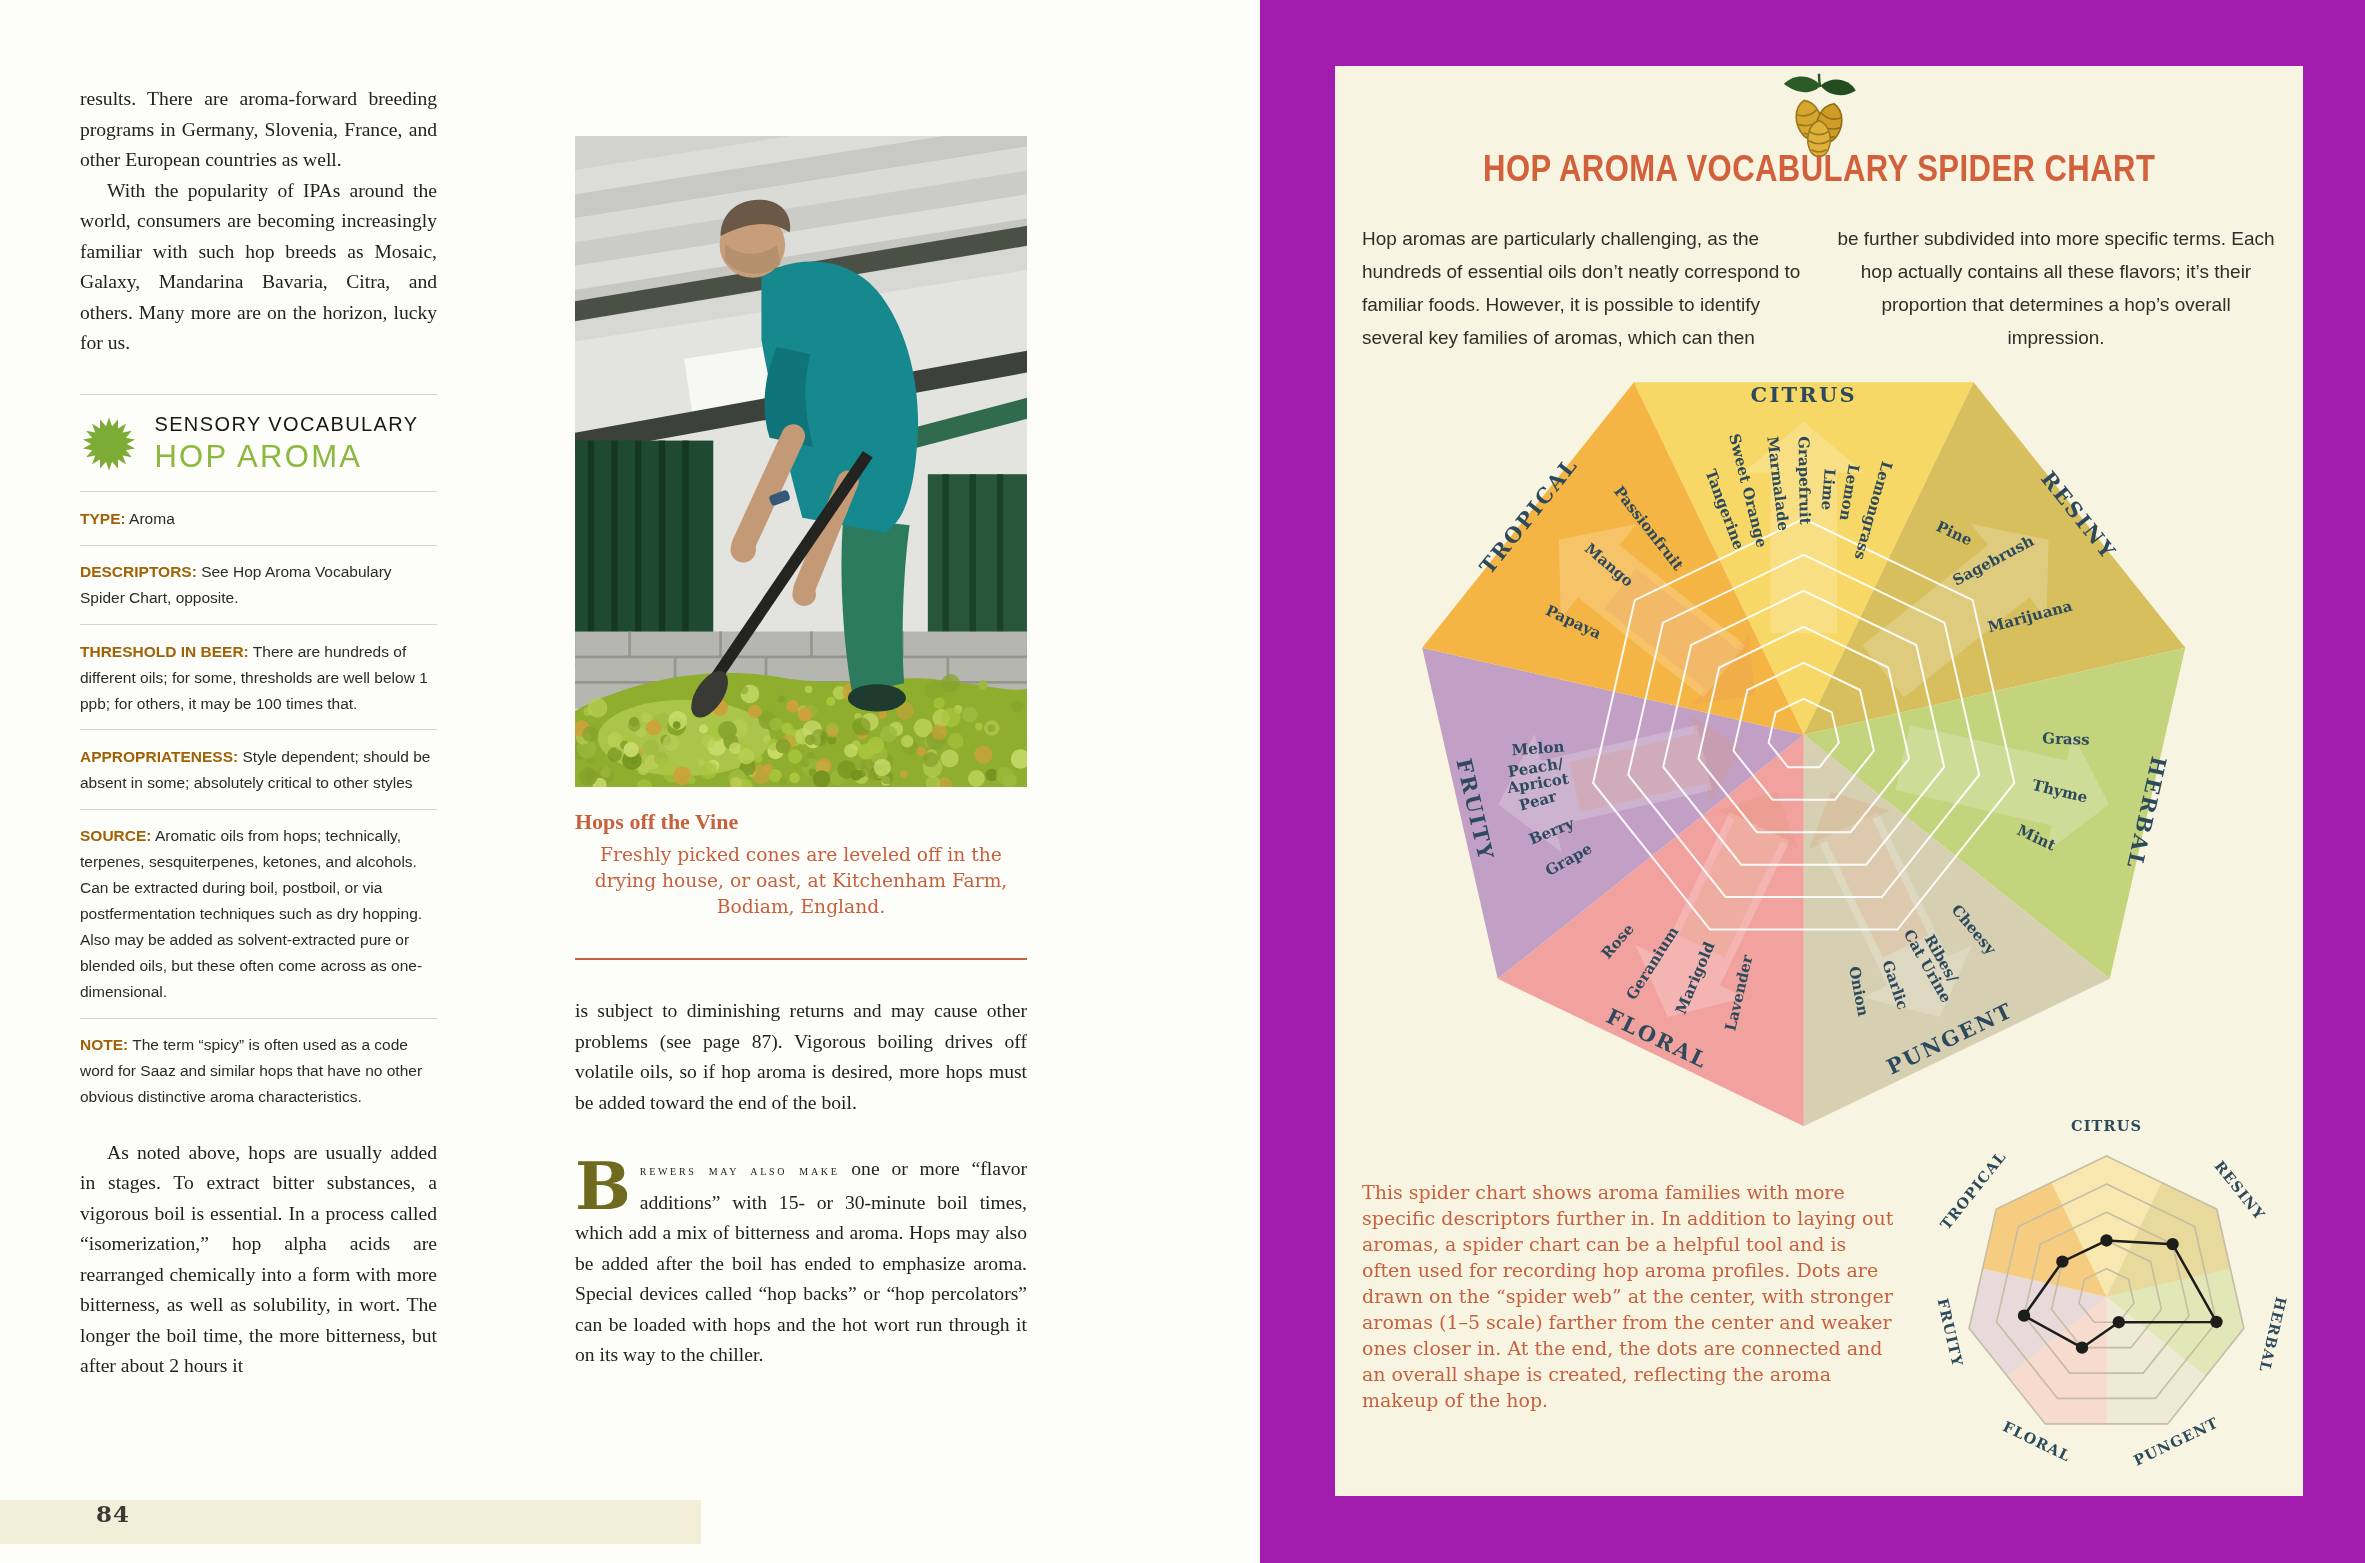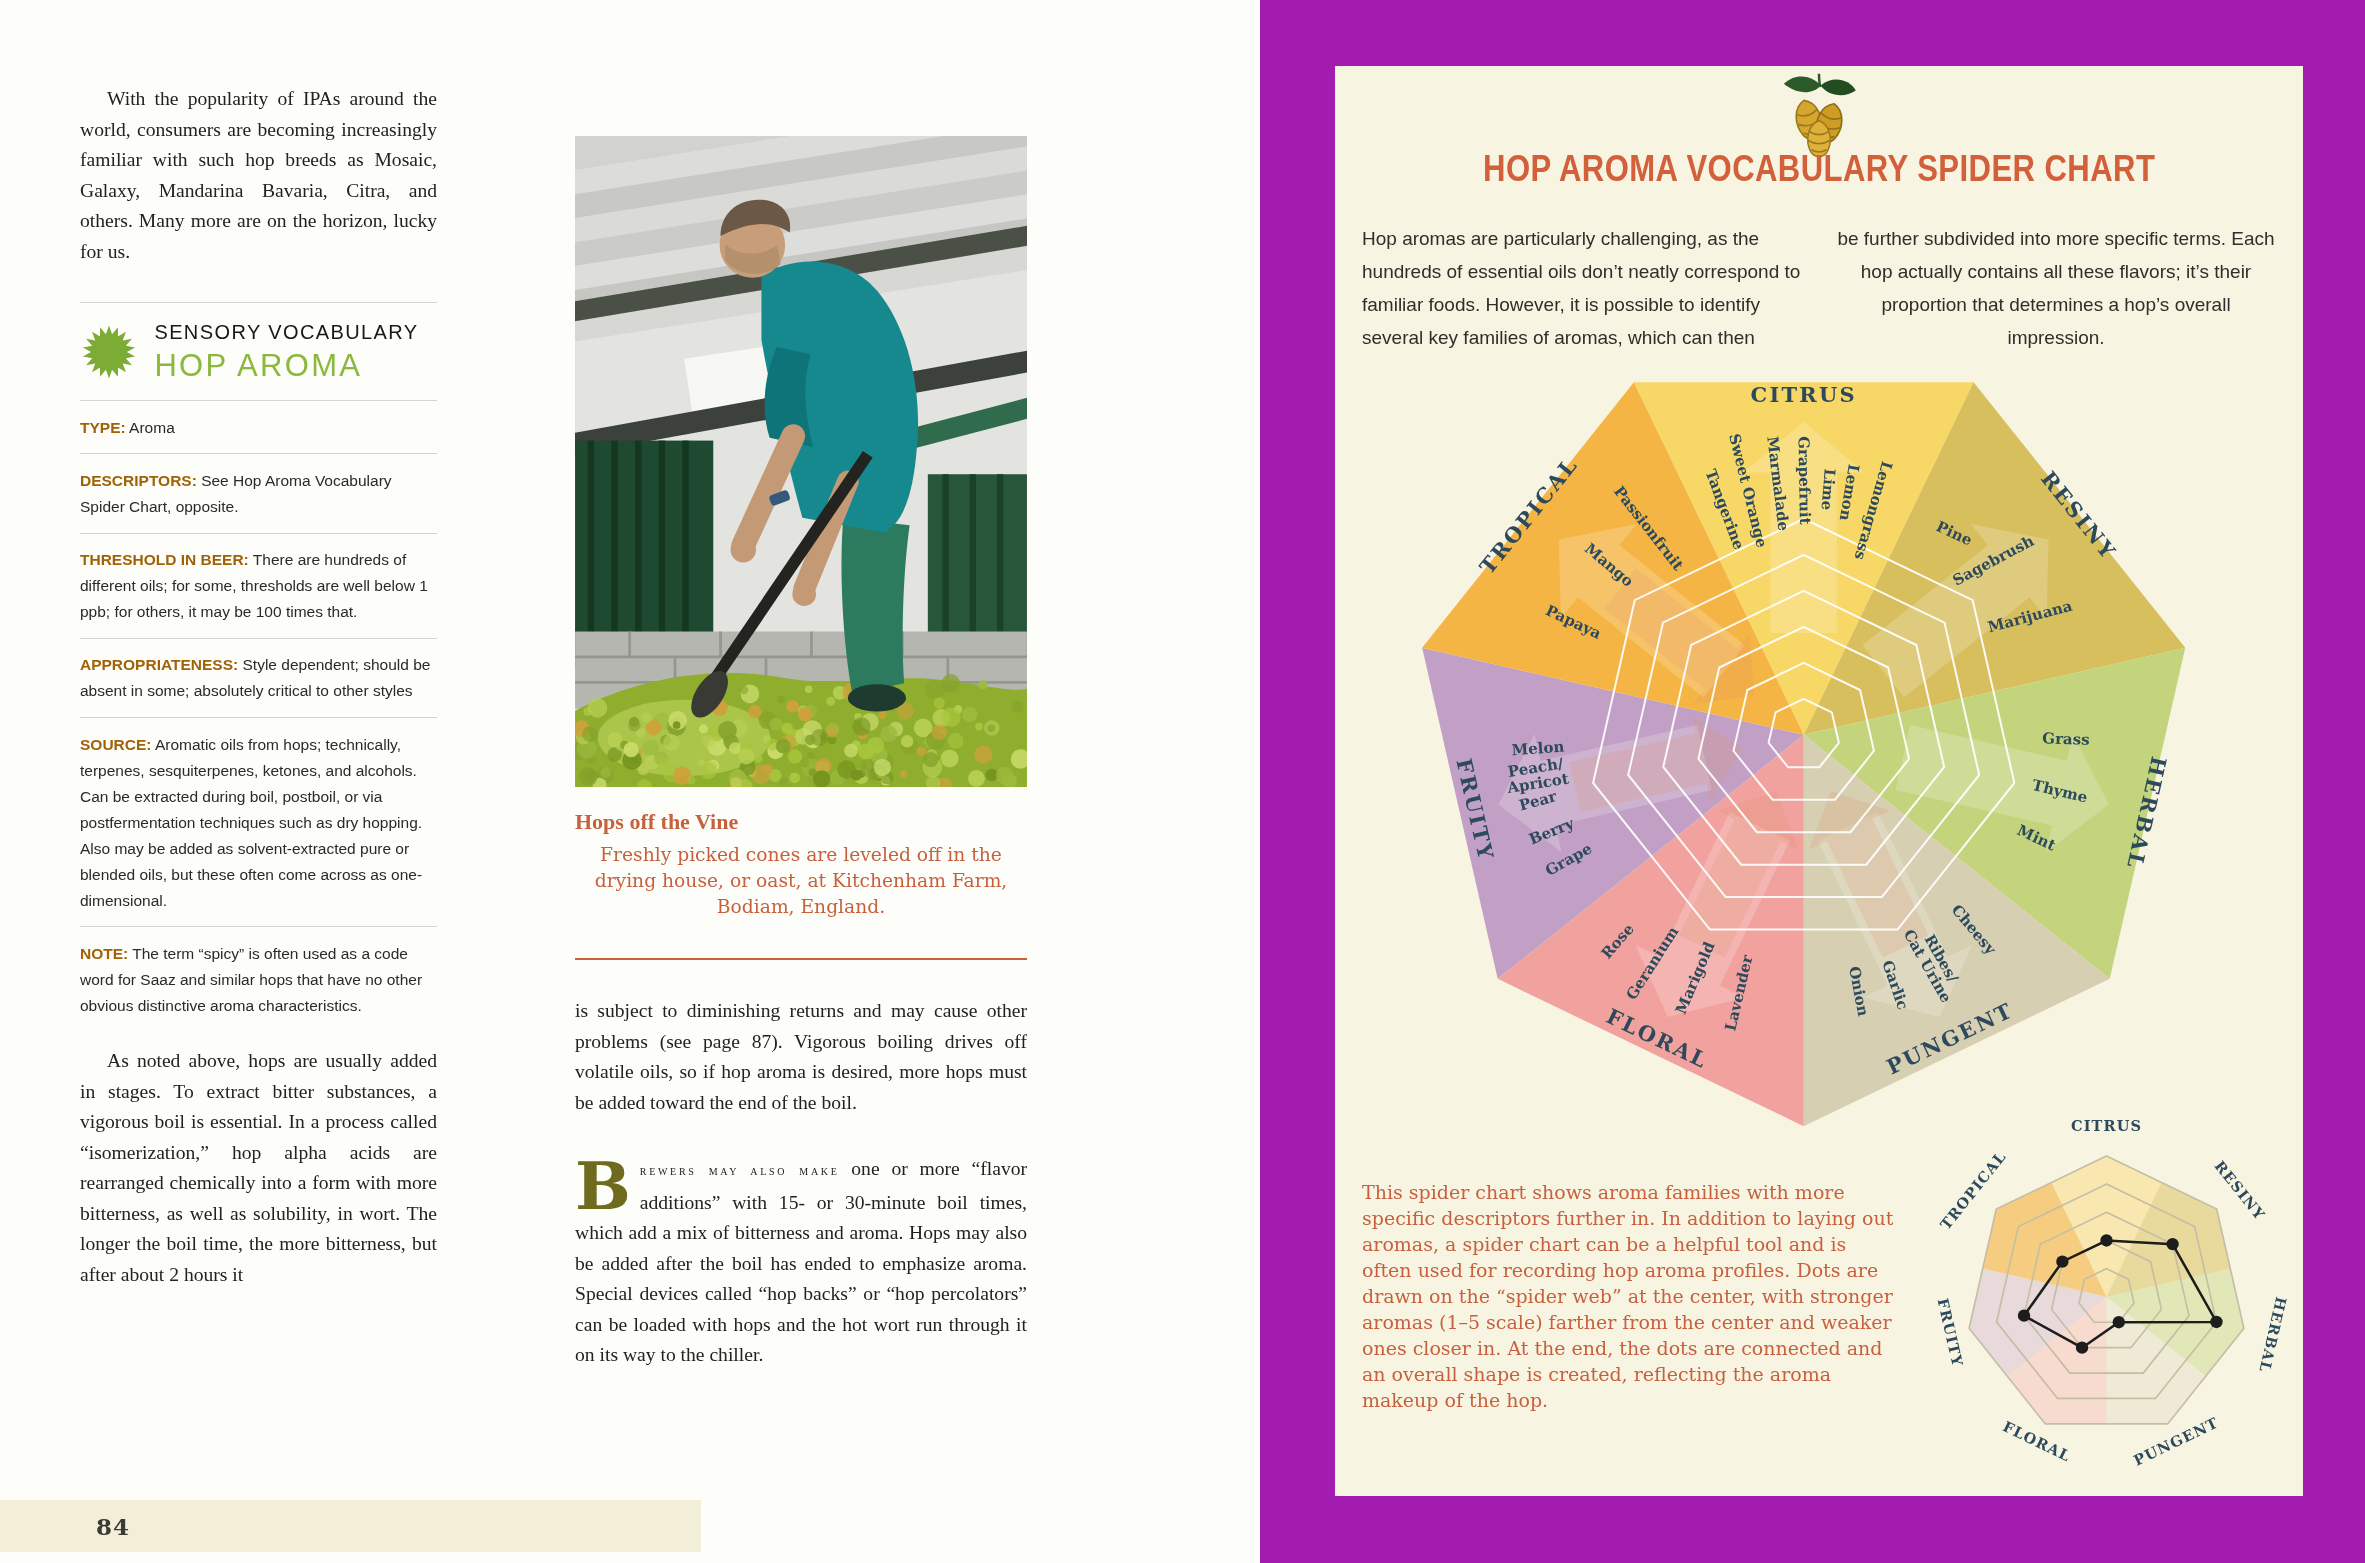--- a/index.html
+++ b/index.html
@@ -31,22 +31,22 @@
              font-weight:700;font-size:22px;color:#c7603c;}
   .cap-text{margin-top:7.3px;text-align:center;font-family:"DejaVu Serif",serif;
             font-size:18.7px;line-height:26px;color:#c7603c;}
   .orange-rule{border-top:2.7px solid #c7603c;width:100%;margin-top:38px;}
   .col2 p.body{margin-top:36px;}
   .dropcap-para{margin-top:36px;}
   .dropcap{float:left;font-family:"DejaVu Serif",serif;font-weight:700;font-size:66px;
            line-height:53px;color:#6e6a1e;margin:5.5px 9px 0 0;}
   .sc{font-size:10px;letter-spacing:2.7px;margin-top:8px;}
 
-  .footer-band{position:absolute;left:0;top:1500px;width:701px;height:52px;background:#f2eed8;
-               display:flex;align-items:center;}
+  .footer-band{position:absolute;left:0;top:1500px;width:701px;height:44px;background:#f2eed8;
+               display:flex;}
   .pagenum{margin-left:96px;font-family:"DejaVu Serif",serif;font-weight:700;font-size:23px;
            color:#3a3a36;letter-spacing:0.9px;}
   .foottext{margin-left:55px;font-family:"Liberation Sans",sans-serif;font-size:18px;
             letter-spacing:3.2px;color:#45453f;}
 
   
   .page-right{position:absolute;left:1260px;top:0;width:1105px;height:1563px;background:#a21caf;}
   .panel{position:absolute;left:75px;top:66px;width:968px;height:1430px;background:#f8f4e2;}
   .hops-icon{position:absolute;left:50%;top:5.5px;margin-left:-51px;}
   .panel-title{position:absolute;top:82px;left:0;right:0;margin:0;text-align:center;}
@@ -62,20 +62,21 @@
         font-size:19px;line-height:26px;color:#c7603e;}
   #radar-chart{position:absolute;left:576px;top:1035px;}
 </style>
 </head>
 <body>
 
 <div class="spread">
 
   <section class="page-left">
     <div class="col1">
+      <p class="serif">results. There are aroma-forward breeding programs in Germany, Slovenia, France, and other European countries as well.</p>
       <p class="serif indent">With the popularity of IPAs around the world, consumers are becoming increasingly familiar with such hop breeds as Mosaic, Galaxy, Mandarina Bavaria, Citra, and others. Many more are on the horizon, lucky for us.</p>
 
       <div class="vocab-header">
         <svg width="58" height="58" viewBox="-34 -34 68 68">
           <polygon id="star-poly" fill="#7cac36" points="0.0,-31.0 3.6,-20.7 10.6,-29.1 10.5,-18.2 19.9,-23.7 16.1,-13.5 26.8,-15.5 19.7,-7.2 30.5,-5.4 21.0,-0.0 30.5,5.4 19.7,7.2 26.8,15.5 16.1,13.5 19.9,23.7 10.5,18.2 10.6,29.1 3.6,20.7 0.0,31.0 -3.6,20.7 -10.6,29.1 -10.5,18.2 -19.9,23.7 -16.1,13.5 -26.8,15.5 -19.7,7.2 -30.5,5.4 -21.0,0.0 -30.5,-5.4 -19.7,-7.2 -26.8,-15.5 -16.1,-13.5 -19.9,-23.7 -10.5,-18.2 -10.6,-29.1 -3.6,-20.7"></polygon>
         </svg>
         <div>
           <div class="vh-eyebrow">SENSORY VOCABULARY</div>
           <div class="vh-title">HOP AROMA</div>
         </div>

